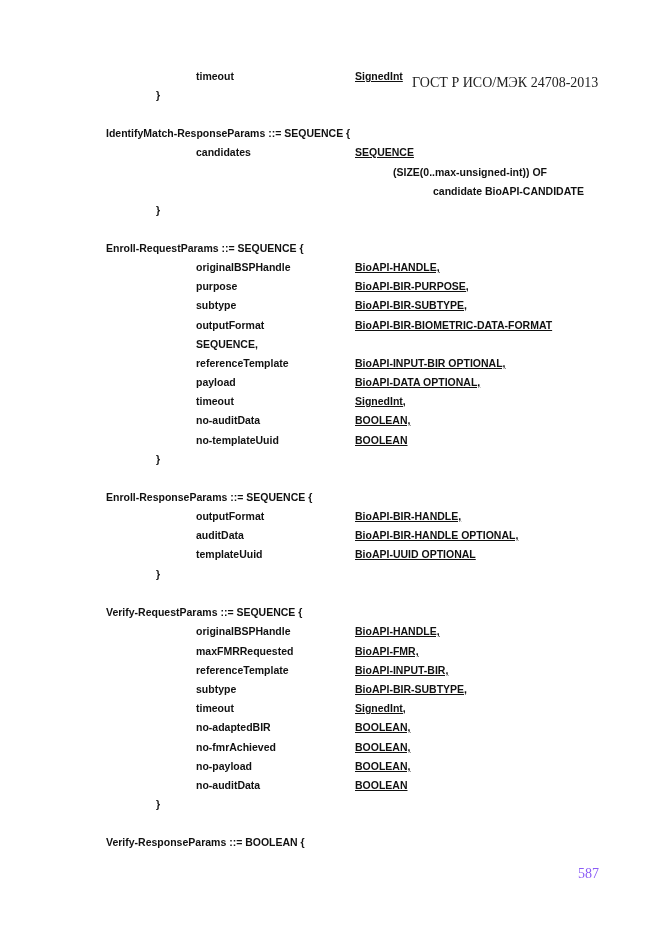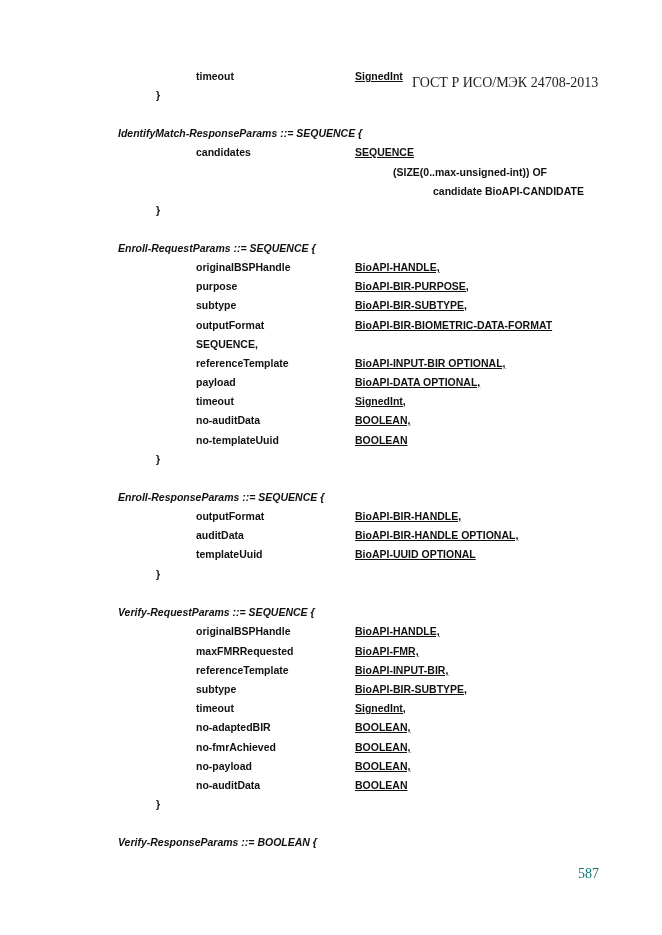--- a/index.html
+++ b/index.html
@@ -1,21 +1,21 @@
 <!DOCTYPE html>
 <html><head>
 <meta charset="utf-8">
 <style>
   html, body { margin: 0; padding: 0; background: #ffffff; }
   body { width: 662px; height: 935px; position: relative; overflow: hidden; color: #111; }
   .header { position: absolute; left: 412px; top: 39px; font-family: "Liberation Serif", serif; font-size: 14px; color: #222; white-space: nowrap; margin-top: 36px; }
-  .pagenum { position: absolute; left: 578px; top: 866px; font-family: "Liberation Serif", serif; font-size: 14px; color: #0f766e; }
+  .pagenum { position: absolute; left: 578px; top: 866px; font-family: "Liberation Serif", serif; font-size: 14px; color: #8b5cf6; }
   .code { font-family: "Liberation Sans", sans-serif; font-weight: bold; font-size: 10.5px; color: #111; }
   .ln { position: absolute; white-space: nowrap; line-height: 13px; text-align: right; }
-  .c1 { left: 118px; font-style: italic; }
+  .c1 { left: 106px; }
   .c2 { left: 196px; }
   .c3 { left: 355px; text-decoration: underline; }
   .c4 { left: 393px; }
   .c5 { left: 433px; }
   .brace { left: 156px; }
 </style>
 </head>
 <body>
 
 <div class="header">ГОСТ Р ИСО/МЭК 24708-2013</div>

